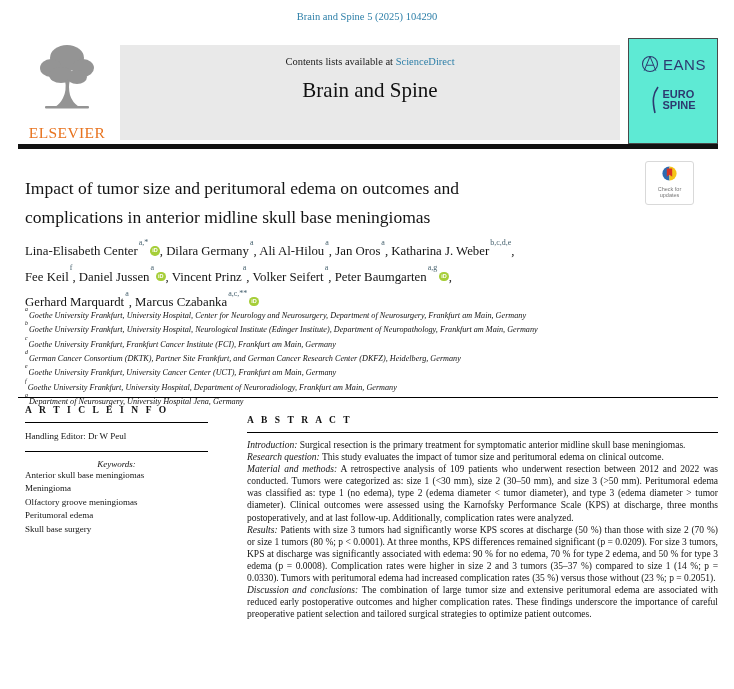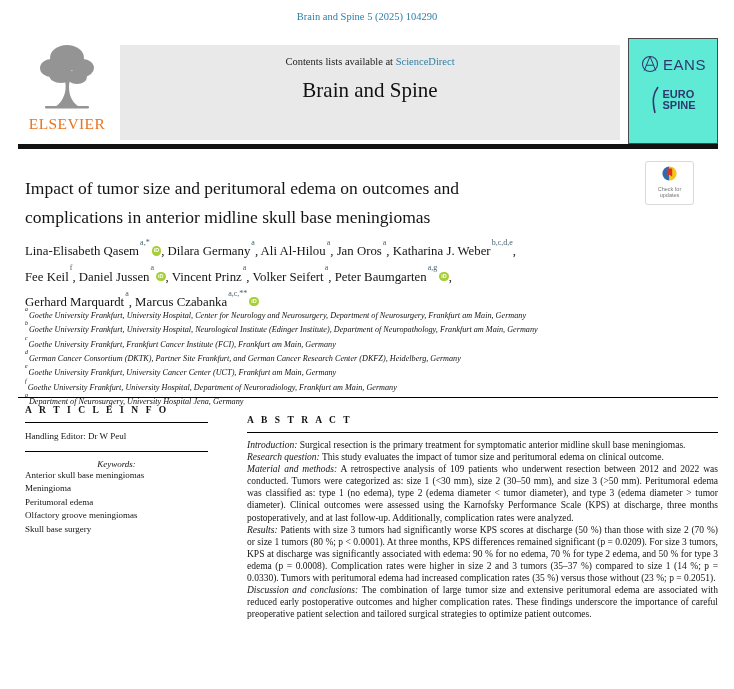--- a/index.html
+++ b/index.html
@@ -7,21 +7,21 @@
     width:734px;height:689px;position:relative;background:#ffffff;
     font-family:"Liberation Serif", serif;color:#141414;overflow:hidden;
   }
   
   .top-ref{position:absolute;top:11px;left:0;width:100%;text-align:center;
     font-size:10.5px;color:#2d7fa8;}
   
   .header{position:absolute;left:18px;top:38px;width:700px;height:107px;}
   .elsevier{position:absolute;left:0;top:4px;width:98px;height:102px;text-align:center;}
   .elsevier svg{display:block;margin:0 auto;}
-  .elsevier-word{font-size:15.5px;letter-spacing:.4px;color:#e8731e;margin-top:1px;}
+  .elsevier-word{font-size:15.5px;letter-spacing:.4px;color:#e8731e;margin-top:10px;}
   .banner{position:absolute;left:102px;top:7px;width:500px;height:95px;background:#e9e9e9;text-align:center;}
   .banner .contents{margin-top:11px;font-size:10.5px;color:#222;}
   .banner .contents .sd{color:#2d7fa8;}
   .banner .jtitle{margin-top:11px;font-size:21px;color:#111;}
   .banner .homepage{margin-top:15px;font-size:10px;font-family:"Liberation Sans",sans-serif;color:#222;font-weight:600;}
   .banner .homepage .url{color:#55a5d8;font-weight:400;}
   .socbox{position:absolute;left:610px;top:0;width:88px;height:104px;border:1.5px solid #4a4a4a;background:#5eead4;}
   .eans-row{margin-top:15px;display:flex;align-items:center;justify-content:center;gap:3px;}
   .eans-word{font-family:"Liberation Sans",sans-serif;font-size:15px;color:#2d3a70;letter-spacing:.5px;}
   .es-row{margin-top:12px;display:flex;align-items:center;justify-content:center;gap:2px;}
@@ -119,21 +119,21 @@
   </svg>
   <div class="btxt">
     <div>Check for</div>
     <div>updates</div>
   </div>
 </div>
 
 <div class="authors">
   
 
-    <span class="author"><span>Lina-Elisabeth Qasem</span><sup class="asup">a,*</sup><span class="orcid">iD</span><span class="sep">, </span></span>
+    <span class="author"><span>Lina-Elisabeth Center</span><sup class="asup">a,*</sup><span class="orcid">iD</span><span class="sep">, </span></span>
   
     <span class="author"><span>Dilara Germany</span><sup class="asup">a</sup><span class="sep">, </span></span>
   
     <span class="author"><span>Ali Al-Hilou</span><sup class="asup">a</sup><span class="sep">, </span></span>
   
     <span class="author"><span>Jan Oros</span><sup class="asup">a</sup><span class="sep">, </span></span>
   
     <span class="author"><span>Katharina J. Weber</span><sup class="asup">b,c,d,e</sup><span class="sep">,</span></span>
   <br>
     <span class="author"><span>Fee Keil</span><sup class="asup">f</sup><span class="sep">, </span></span>
@@ -175,23 +175,23 @@
   <div class="rule rule1"></div>
   <div class="handling">Handling Editor: Dr W Peul</div>
   <div class="rule rule2"></div>
   <div class="kwlabel">Keywords:</div>
   <div>
 
       <div class="kw">Anterior skull base meningiomas</div>
 
       <div class="kw">Meningioma</div>
 
+      <div class="kw">Olfactory groove meningiomas</div>
+
       <div class="kw">Peritumoral edema</div>
-
-      <div class="kw">Olfactory groove meningiomas</div>
 
       <div class="kw">Skull base surgery</div>
     </div>
 </div>
 
 <div class="rightcol">
   <div class="colhead">A B S T R A C T</div>
   <div class="rule rule1"></div>
   <div>
 

